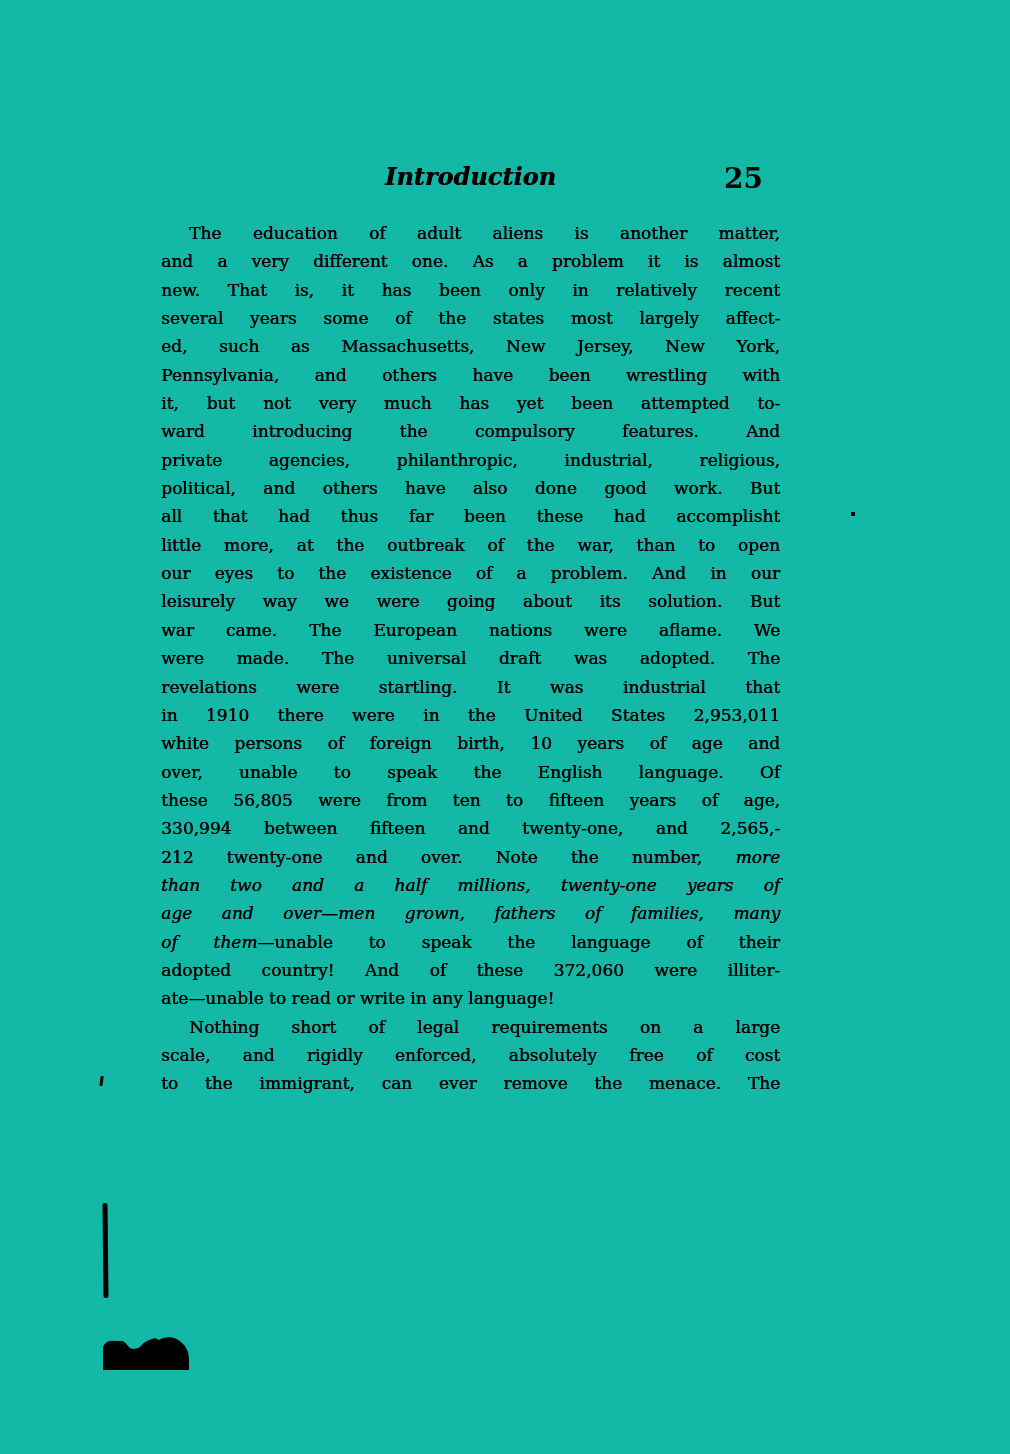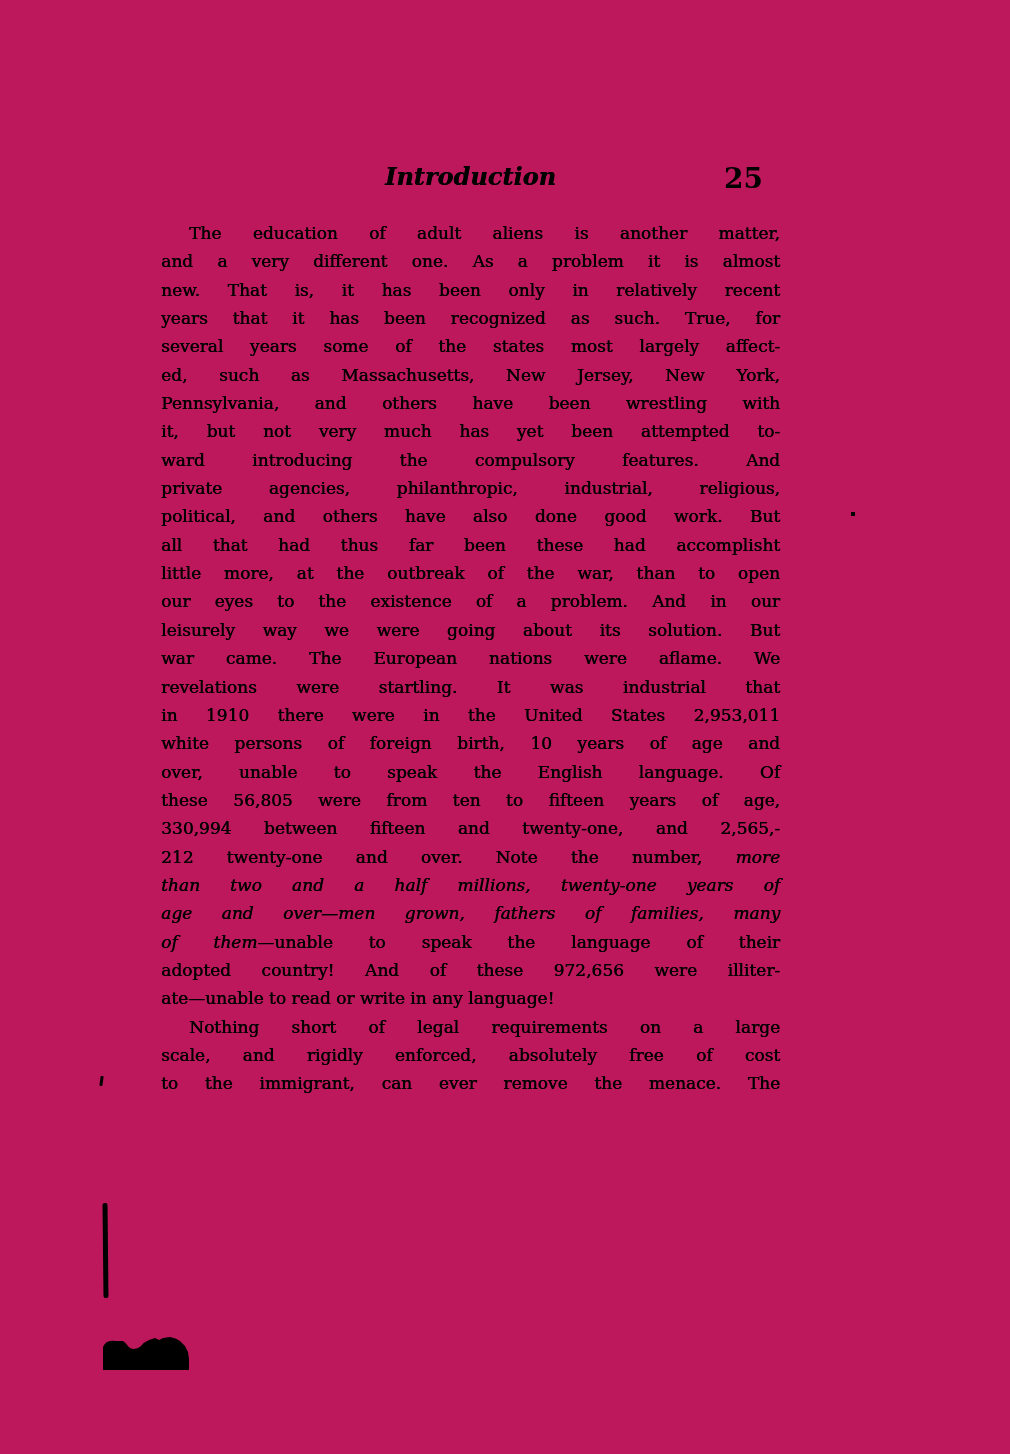--- a/index.html
+++ b/index.html
@@ -1,20 +1,20 @@
 <!DOCTYPE html>
 <html><head>
 <meta charset="utf-8">
 <style>
   html, body { margin: 0; padding: 0; background: #ffffff; }
   .page {
     position: relative;
     width: 1010px;
     height: 1454px;
-    background: #be185d;
+    background: #14b8a6;
     color: #000000;
     overflow: hidden;
     font-family: "DejaVu Serif", serif;
   }
   .header {
     position: absolute;
     top: 162px;
     left: 161px;
     width: 619px;
     height: 30px;
@@ -88,44 +88,44 @@
 
   <div class="header">
     <span class="title">Introduction</span>
     <span class="pagenum">25</span>
   </div>
 
   <div class="textblock" id="text-block">
       <div class="line indent"><span class="rm">The education of adult aliens is another matter,</span></div>
       <div class="line"><span class="rm">and a very different one. As a problem it is almost</span></div>
       <div class="line"><span class="rm">new. That is, it has been only in relatively recent</span></div>
-      <div class="line"><span class="rm">years that it has been recognized as such. True, for</span></div>
       <div class="line"><span class="rm">several years some of the states most largely affect-</span></div>
       <div class="line"><span class="rm">ed, such as Massachusetts, New Jersey, New York,</span></div>
       <div class="line"><span class="rm">Pennsylvania, and others have been wrestling with</span></div>
       <div class="line"><span class="rm">it, but not very much has yet been attempted to-</span></div>
       <div class="line"><span class="rm">ward introducing the compulsory features. And</span></div>
       <div class="line"><span class="rm">private agencies, philanthropic, industrial, religious,</span></div>
       <div class="line"><span class="rm">political, and others have also done good work. But</span></div>
       <div class="line"><span class="rm">all that had thus far been these had accomplisht</span></div>
       <div class="line"><span class="rm">little more, at the outbreak of the war, than to open</span></div>
       <div class="line"><span class="rm">our eyes to the existence of a problem. And in our</span></div>
       <div class="line"><span class="rm">leisurely way we were going about its solution. But</span></div>
       <div class="line"><span class="rm">war came. The European nations were aflame. We</span></div>
+      <div class="line"><span class="rm">were made. The universal draft was adopted. The</span></div>
       <div class="line"><span class="rm">revelations were startling. It was industrial that</span></div>
       <div class="line"><span class="rm">in 1910 there were in the United States 2,953,011</span></div>
       <div class="line"><span class="rm">white persons of foreign birth, 10 years of age and</span></div>
       <div class="line"><span class="rm">over, unable to speak the English language. Of</span></div>
       <div class="line"><span class="rm">these 56,805 were from ten to fifteen years of age,</span></div>
       <div class="line"><span class="rm">330,994 between fifteen and twenty-one, and 2,565,-</span></div>
       <div class="line"><span class="rm">212 twenty-one and over. Note the number, </span><span class="it">more</span></div>
       <div class="line"><span class="it">than two and a half millions, twenty-one years of</span></div>
       <div class="line"><span class="it">age and over—men grown, fathers of families, many</span></div>
       <div class="line"><span class="it">of them</span><span class="rm">—unable to speak the language of their</span></div>
-      <div class="line"><span class="rm">adopted country! And of these 972,656 were illiter-</span></div>
+      <div class="line"><span class="rm">adopted country! And of these 372,060 were illiter-</span></div>
       <div class="line no-just"><span class="rm">ate—unable to read or write in any language!</span></div>
       <div class="line indent"><span class="rm">Nothing short of legal requirements on a large</span></div>
       <div class="line"><span class="rm">scale, and rigidly enforced, absolutely free of cost</span></div>
       <div class="line"><span class="rm">to the immigrant, can ever remove the menace. The</span></div>
     </div>
 
   <div class="speck"></div>
   <div class="tick"></div>
   <div class="streak"></div>
 

